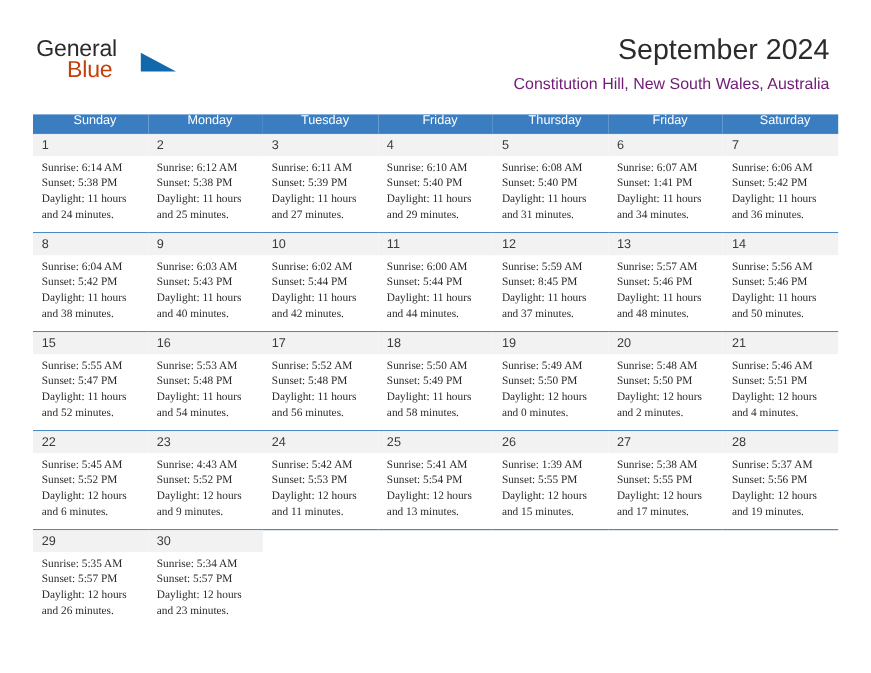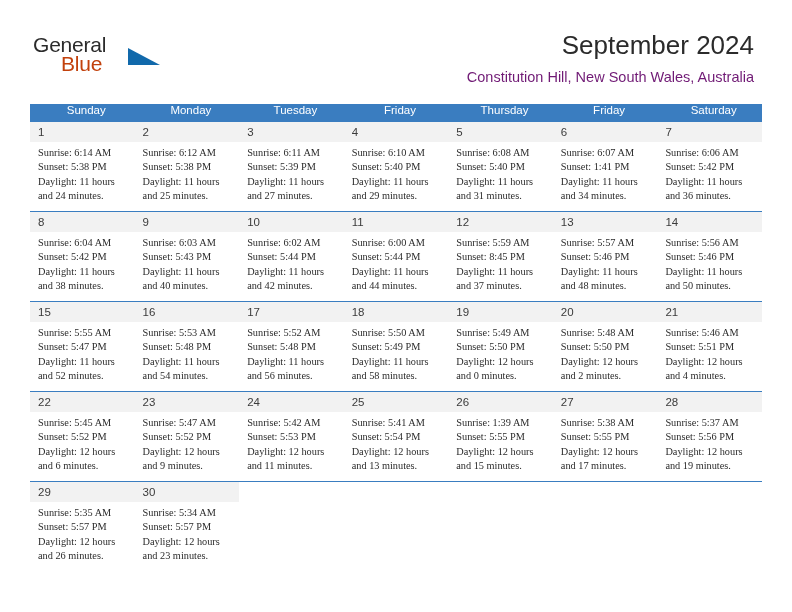--- a/index.html
+++ b/index.html
@@ -429,21 +429,21 @@
                 <div>Sunset: 5:52 PM</div>
                 <div>Daylight: 12 hours</div>
                 <div>and 6 minutes.</div>
               </div>
             </div>
           </td>
         <td>
             <div class="cell-inner">
               <div class="daynum">23</div>
               <div class="details">
-                <div>Sunrise: 5:47 AM</div>
+                <div>Sunrise: 4:43 AM</div>
                 <div>Sunset: 5:52 PM</div>
                 <div>Daylight: 12 hours</div>
                 <div>and 9 minutes.</div>
               </div>
             </div>
           </td>
         <td>
             <div class="cell-inner">
               <div class="daynum">24</div>
               <div class="details">

